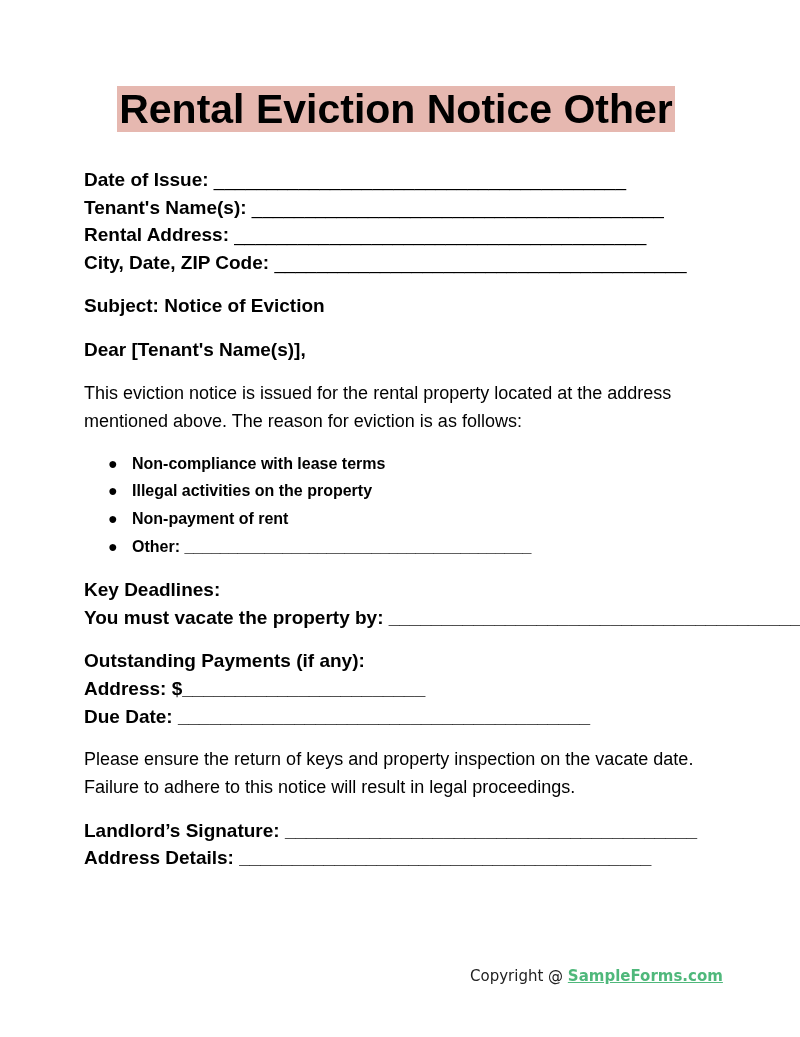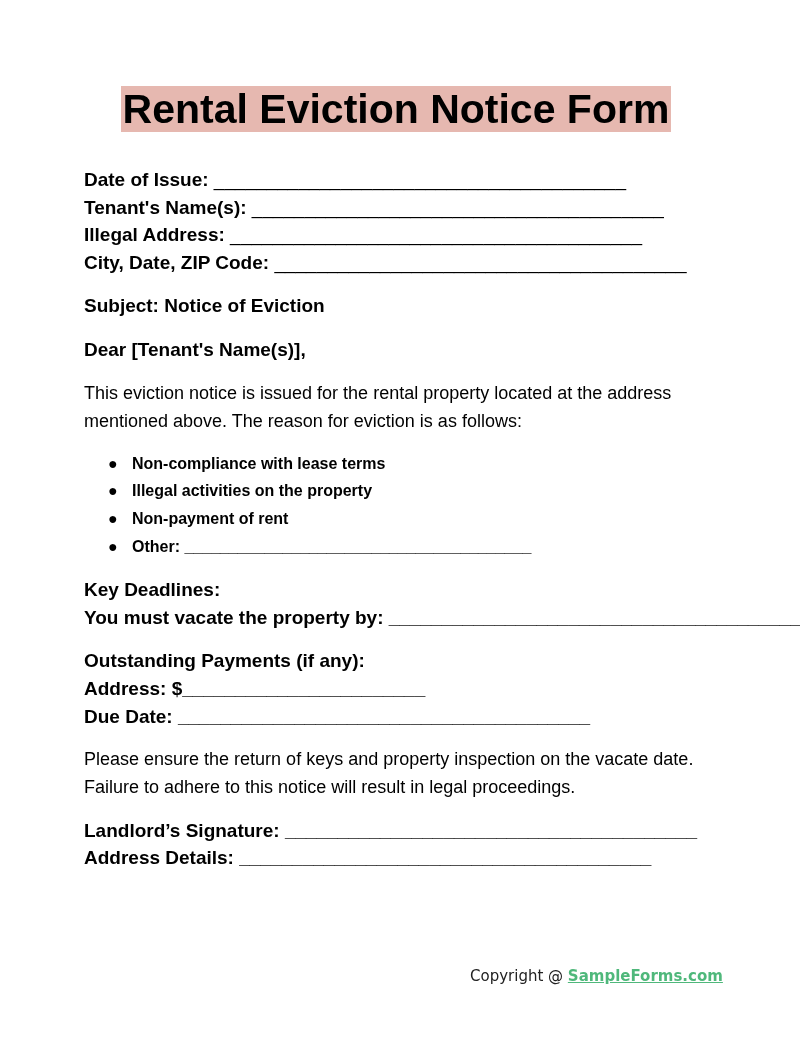--- a/index.html
+++ b/index.html
@@ -12,25 +12,25 @@
   .b { font-weight:bold; }
   .para { position:absolute; left:84px; width:640px; font-size:18px; line-height:27.5px; }
   .bullet { position:absolute; left:108px; font-size:16px; line-height:20px; font-weight:bold; white-space:pre; }
   .bullet .dot { display:inline-block; width:24px; }
   .footer { position:absolute; top:967px; left:470px; font-size:15px; font-family:"DejaVu Sans", sans-serif; color:#222; }
   .footer a { color:#4fb87b; font-weight:bold; text-decoration:underline;margin-top:28px; }
 </style>
 </head>
 <body>
 
-<div class="title-wrap"><span class="title">Rental Eviction Notice Form</span></div>
+<div class="title-wrap"><span class="title">Rental Eviction Notice Other</span></div>
 
 <div class="line" style="top:170px"><span class="b">Date of Issue:</span><span> _______________________________________</span></div>
 <div class="line" style="top:198px"><span class="b">Tenant's Name(s):</span><span> _______________________________________</span></div>
-<div class="line" style="top:225px"><span class="b">Illegal Address:</span><span> _______________________________________</span></div>
+<div class="line" style="top:225px"><span class="b">Rental Address:</span><span> _______________________________________</span></div>
 <div class="line" style="top:253px"><span class="b">City, Date, ZIP Code:</span><span> _______________________________________</span></div>
 
 <div class="line b" style="top:296px">Subject: Notice of Eviction</div>
 <div class="line b" style="top:340px">Dear [Tenant's Name(s)],</div>
 
 <div class="para" style="top:380px">This eviction notice is issued for the rental property located at the address mentioned above. The reason for eviction is as follows:</div>
 
 <div class="bullet" style="top:454px"><span class="dot">●</span><span>Non-compliance with lease terms</span></div>
 <div class="bullet" style="top:481px"><span class="dot">●</span><span>Illegal activities on the property</span></div>
 <div class="bullet" style="top:509px"><span class="dot">●</span><span>Non-payment of rent</span></div>

